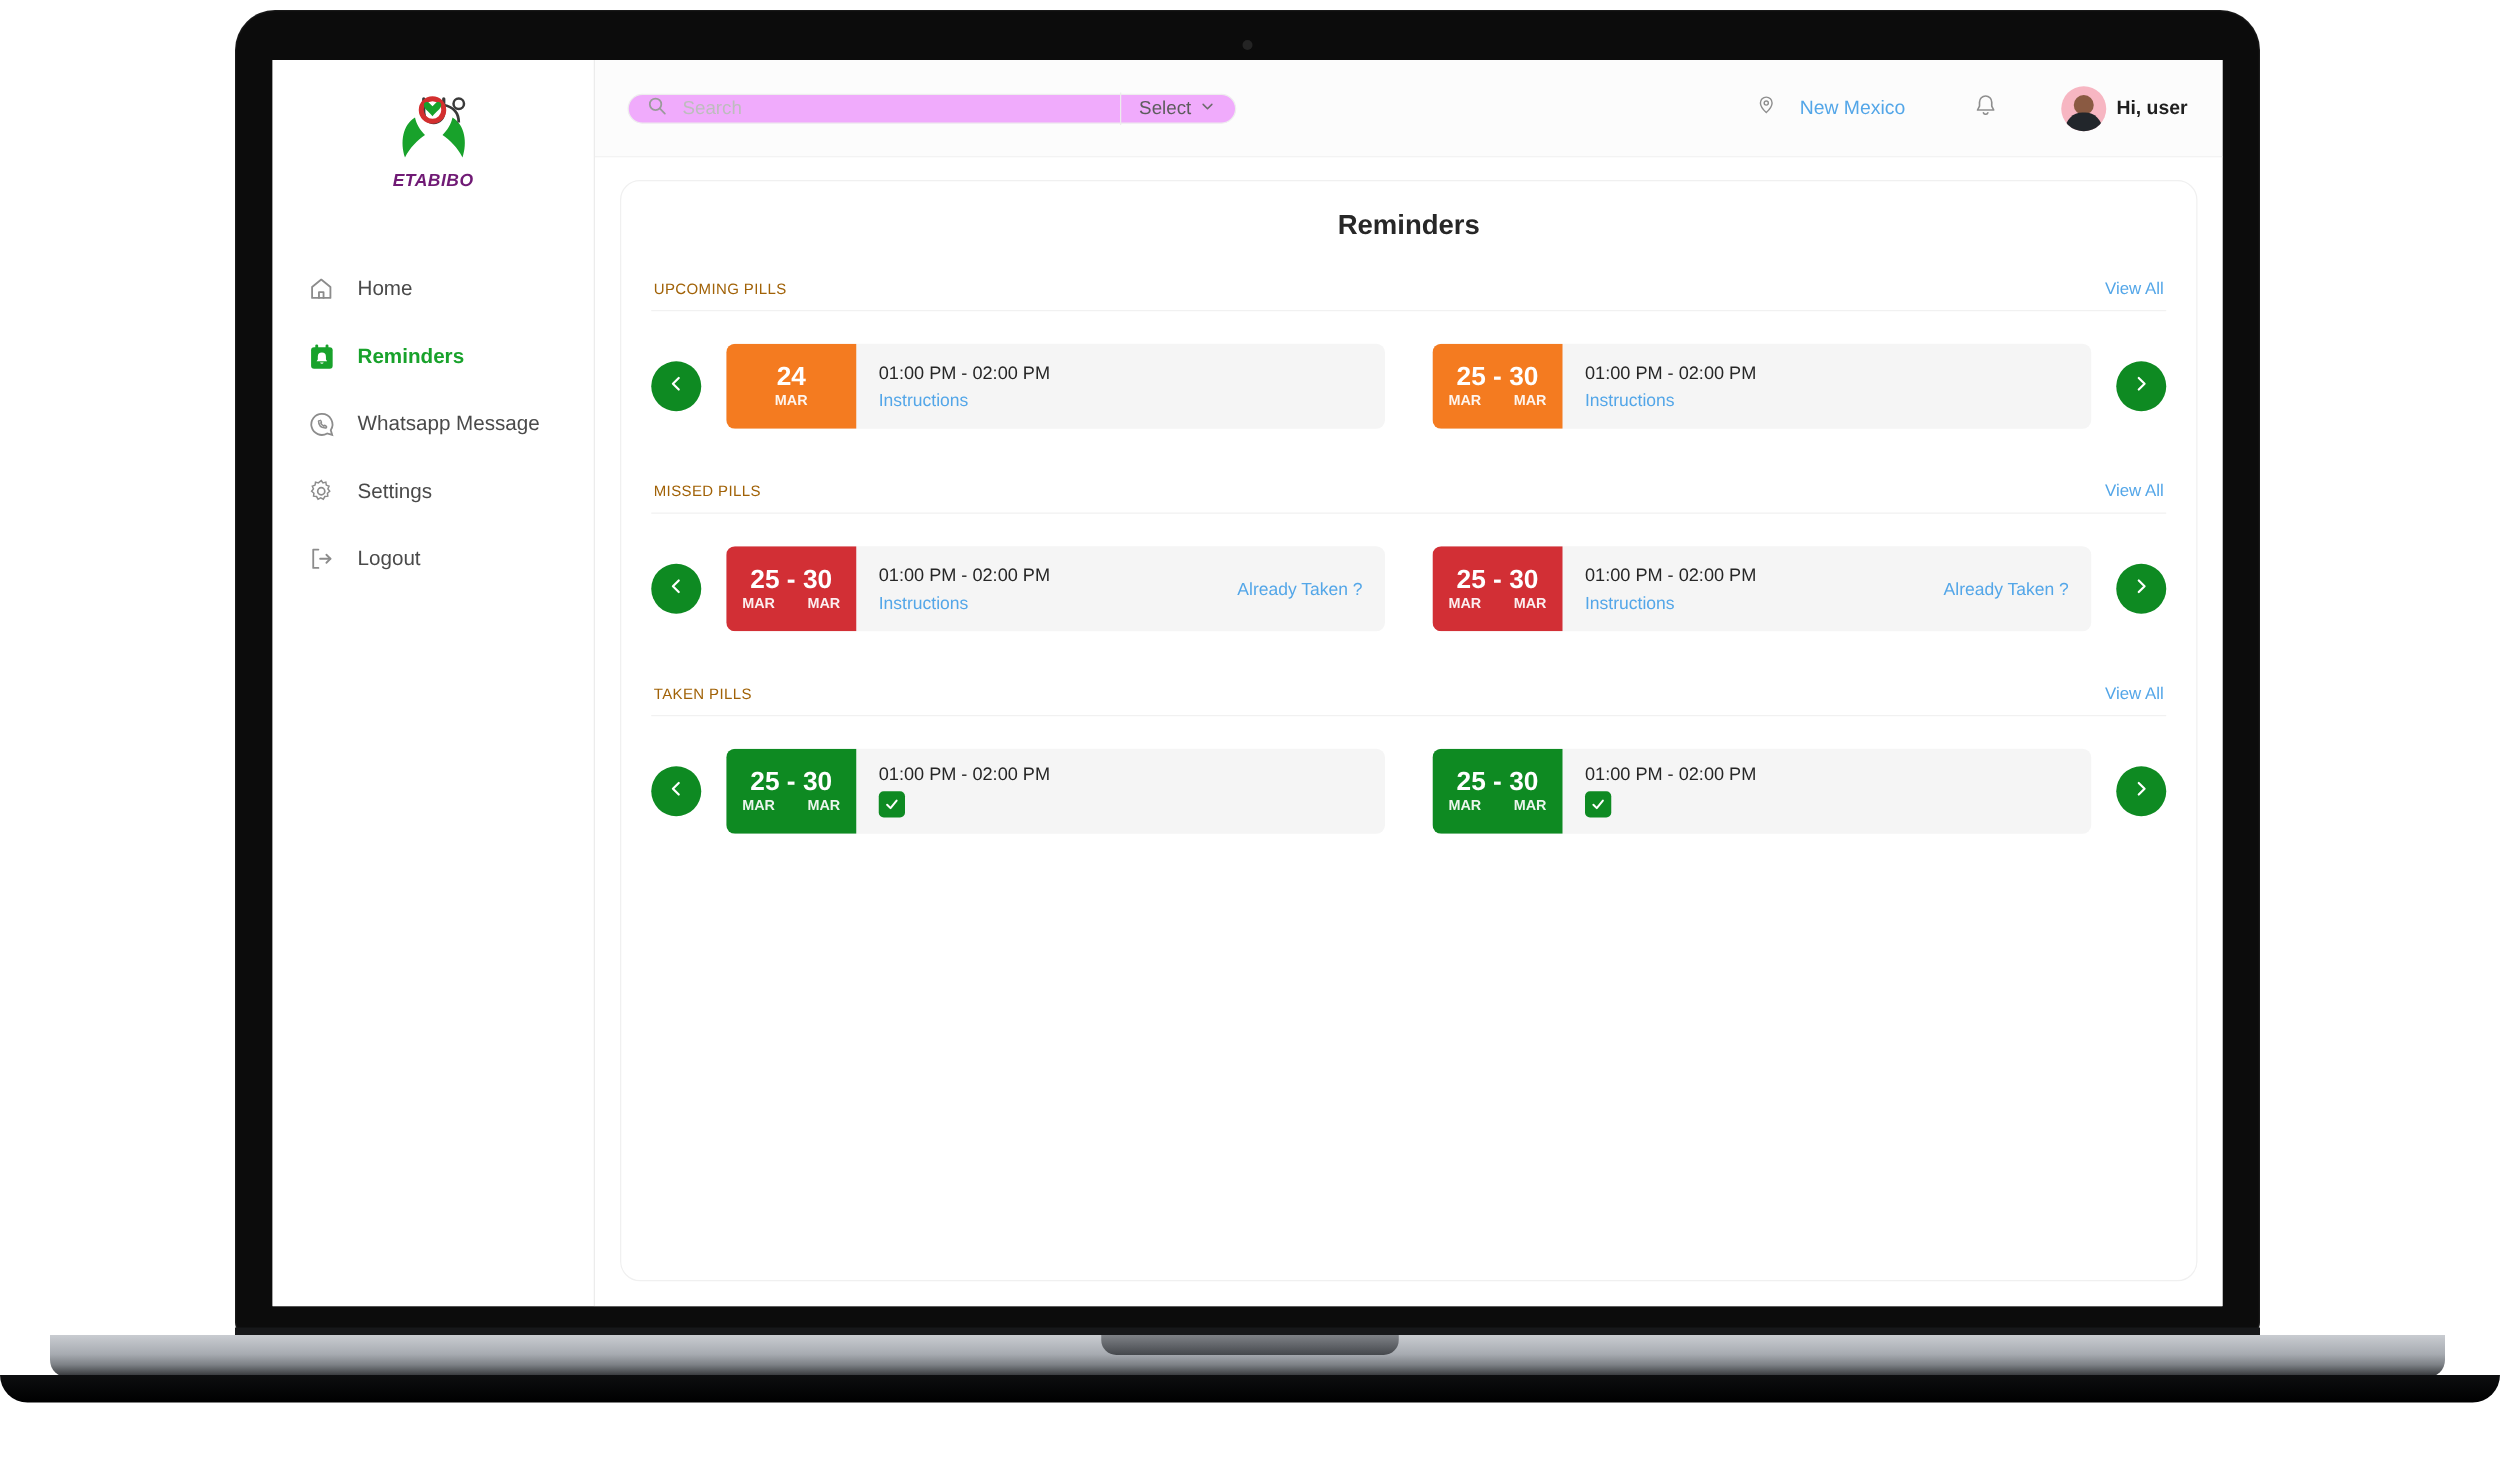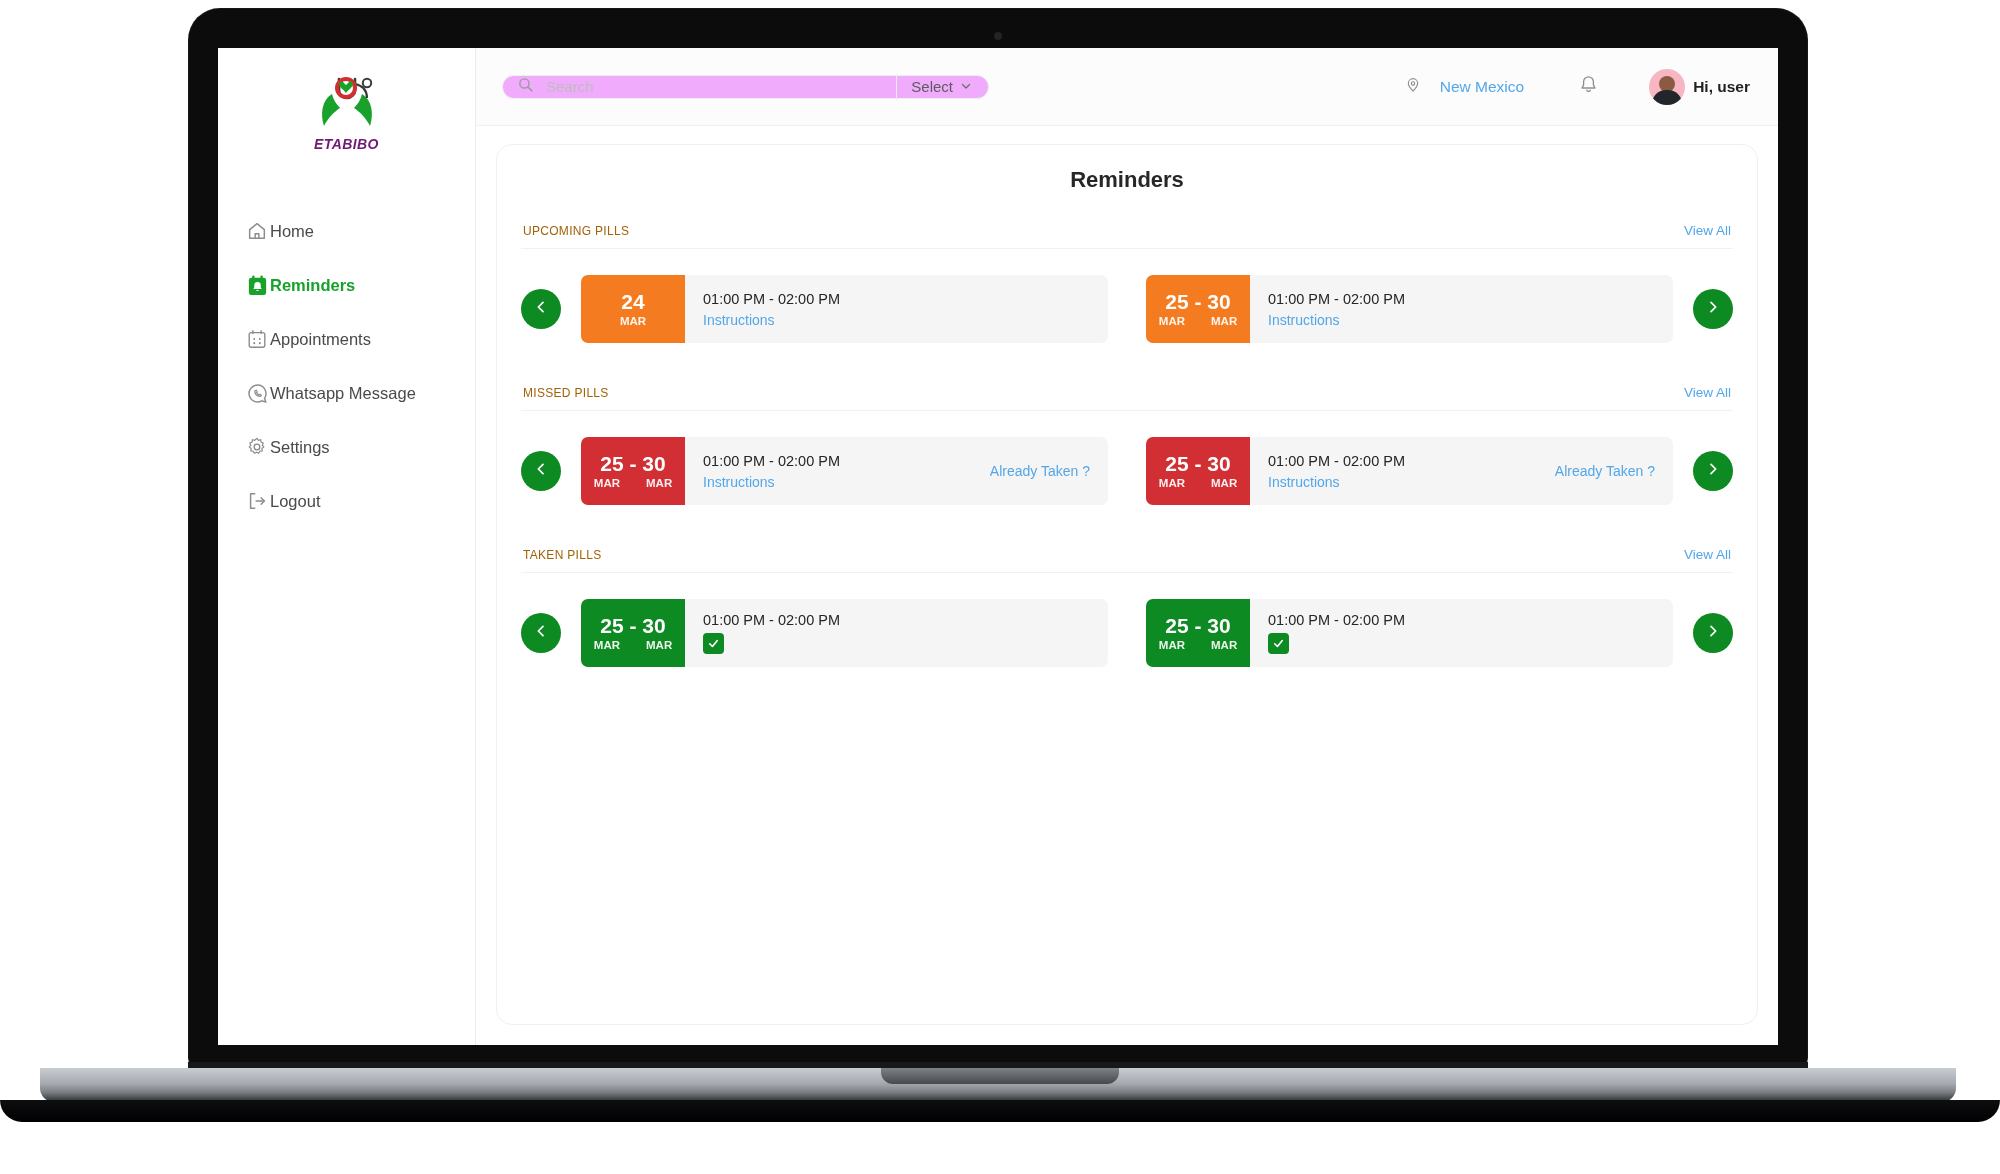--- a/index.html
+++ b/index.html
@@ -64,21 +64,21 @@
     border-right: 1px solid #ececec;
     padding-top: 26px;
   }
   #logo-wrap { display:flex; flex-direction:column; align-items:center; margin-bottom: 52px; }
   #logo-mark { width: 74px; height: 60px; }
   #logo-text {
     font-size: 14px; font-weight: 700; font-style: italic;
     letter-spacing: .4px; color: #701a75; margin-top: 2px;
   }
   .nav-item {
-    display: flex; align-items: center; 
+    display: flex; align-items: center; gap: 16px;
     height: 54px; padding-left: 26px; cursor: pointer;
     color: #4a4a4a; font-size: 16.5px;
   }
   .nav-item .nav-ico { width: 26px; height: 26px; display:flex; align-items:center; justify-content:center; flex:0 0 26px;}
   .nav-item.active { color: #18A22B; font-weight: 700; }
 
   
   #main { flex: 1; height: 100%; background: #ffffff; display:flex; flex-direction:column; }
 
   #topbar {
@@ -217,33 +217,20 @@
               <rect x="3" y="4" width="18" height="18" rx="2.5" fill="#18A22B"></rect>
               <rect x="6.5" y="1.6" width="2.4" height="4" rx="1.1" fill="#18A22B"></rect>
               <rect x="15.1" y="1.6" width="2.4" height="4" rx="1.1" fill="#18A22B"></rect>
               <path d="M12 8.4 a3.4 3.4 0 0 0-3.4 3.4 v2.3 l-1 1.5 h8.8 l-1-1.5 v-2.3 A3.4 3.4 0 0 0 12 8.4 Z" fill="#fff"></path>
               <path d="M10.5 16.6 a1.6 1.6 0 0 0 3 0 Z" fill="#fff"></path>
             </svg>
           </span>
           <span>Reminders</span>
         </div>
 
-        <div class="nav-item">
-          <span class="nav-ico">
-            <svg width="22" height="22" viewBox="0 0 24 24" fill="none" stroke="#8c8c8c" stroke-width="1.5">
-              <rect x="3.5" y="5" width="17" height="16" rx="2.2"></rect>
-              <path d="M7.5 3 v3 M16.5 3 v3" stroke-linecap="round"></path>
-              <circle cx="9" cy="12" r="1.1" fill="#8c8c8c" stroke="none"></circle>
-              <circle cx="15" cy="12" r="1.1" fill="#8c8c8c" stroke="none"></circle>
-              <circle cx="9" cy="16.5" r="1.1" fill="#8c8c8c" stroke="none"></circle>
-              <circle cx="15" cy="16.5" r="1.1" fill="#8c8c8c" stroke="none"></circle>
-            </svg>
-          </span>
-          <span>Appointments</span>
-        </div>
 
         <div class="nav-item">
           <span class="nav-ico">
             <svg width="23" height="23" viewBox="0 0 24 24" fill="none" stroke="#8c8c8c" stroke-width="1.5">
               <path d="M12 3.2 a8.8 8.8 0 1 0 4.4 16.4 L20.6 20.8 L19.4 16.8 A8.8 8.8 0 0 0 12 3.2 Z"></path>
               <path d="M9.2 9 c0 3.6 2.2 5.8 5.6 6 c.8 .05 1.1-.5 1.1-1 c0-.4-.9-.9-1.3-1.1 c-.4-.2-.7 .2-1 .5 c-1.2-.5-2-1.3-2.5-2.5 c.3-.3 .7-.6 .5-1 c-.2-.45-.7-1.35-1.1-1.3 c-.5 .05-1.3 .3-1.3 1.1 Z" stroke-width="1.3"></path>
             </svg>
           </span>
           <span>Whatsapp Message</span>
         </div>

